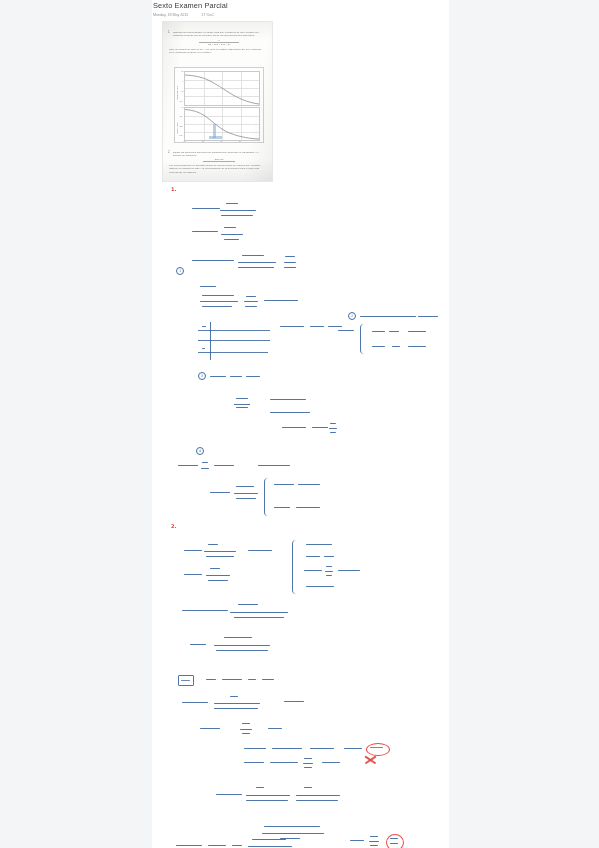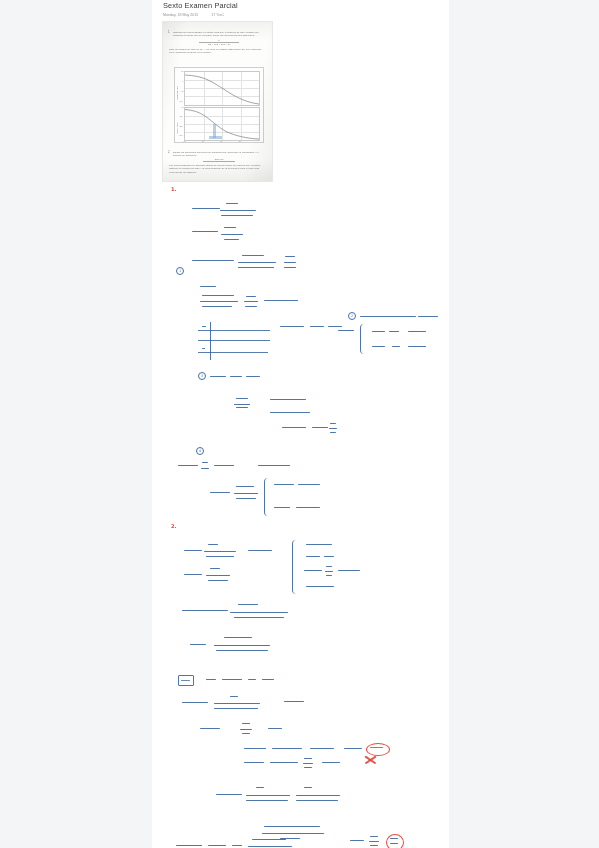--- a/index.html
+++ b/index.html
@@ -7,21 +7,21 @@
     width:599px;height:848px;
     background:#f4f5f7;
     font-family:"Liberation Sans",sans-serif;
     overflow:hidden;
     position:relative;
   }
   .page-col{
     position:absolute;left:152px;top:0;width:297px;height:848px;
     background:#ffffff;
   }
-  .doc-header{position:absolute;left:163px;top:1px;width:280px;}
+  .doc-header{position:absolute;left:153px;top:1px;width:280px;}
   .doc-title{
     font-size:7.4px;color:#36393d;letter-spacing:.1px;
     font-weight:400;line-height:10px;white-space:nowrap;
   }
   .doc-sub{
     margin-top:1px;font-size:3.6px;color:#8d9196;line-height:6px;
     white-space:nowrap;
   }
   .doc-sub .sep{display:inline-block;width:11px;}
 

